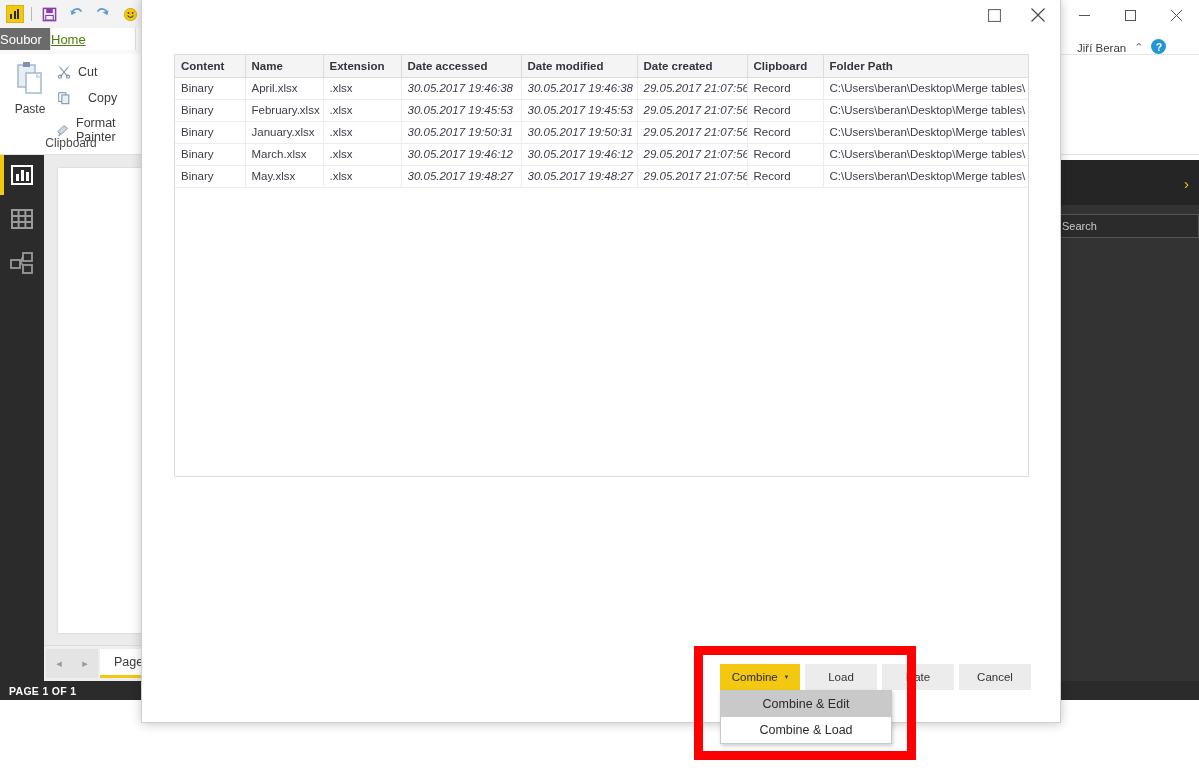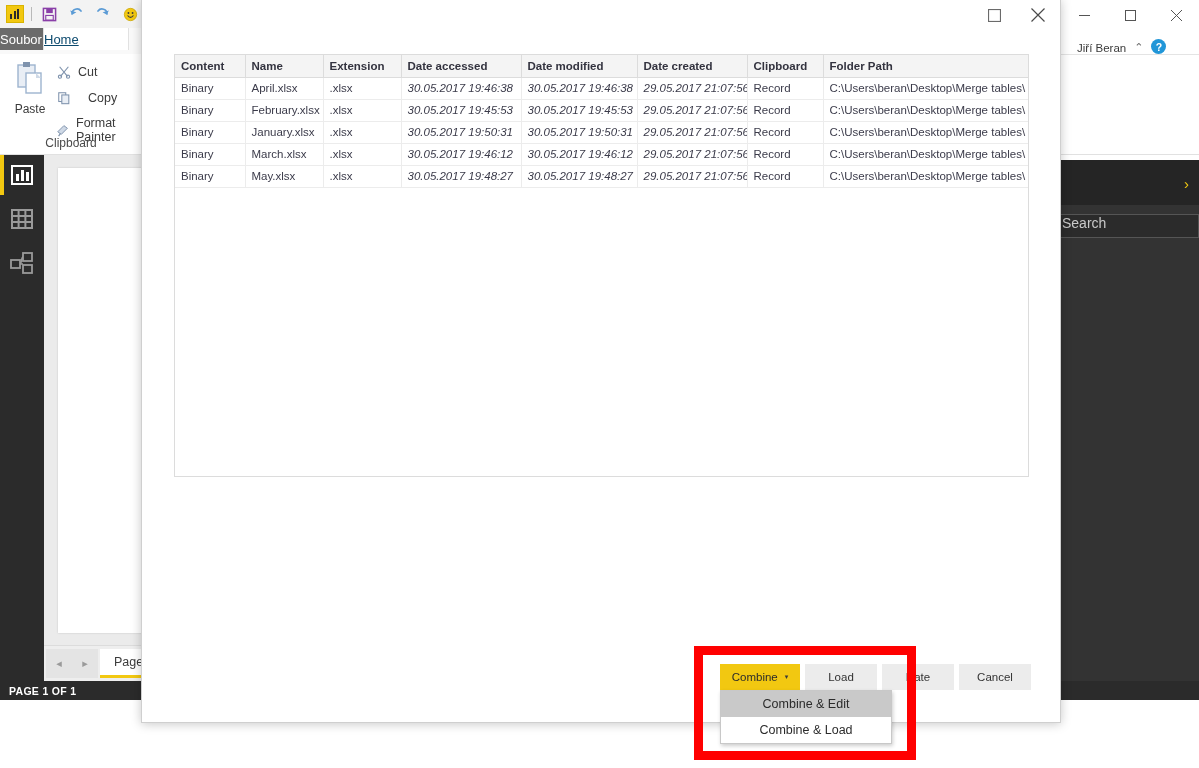--- a/index.html
+++ b/index.html
@@ -25,21 +25,21 @@
   .pbi-logo i:nth-child(3){ left:10px; height:10px; }
   .qat-sep { width:1px; height:14px; background:#b9b9b9; }
   .qat-btn { width:20px; height:20px; display:flex; align-items:center; justify-content:center; cursor:default; }
   .qat-caret { font-size:7px; color:#5a5a5a; margin-left:-2px; }
 
   
   .ribbon-tabs { position:absolute; left:0; top:28px; width:1199px; height:26px; background:#f9f9f9; }
   .tab { position:absolute; top:0; height:22px; display:flex; align-items:center; justify-content:flex-start;
          font-size:13px; color:#333; }
   .tab-file { left:0; width:58px; background:#6b6b6b; color:#ffffff; }
-  .tab-home { left:43px; width:84px; background:#ffffff; color:#0c4a6e; border-left:1px solid #e1e1e1; border-right:1px solid #e1e1e1;text-decoration:underline; }
+  .tab-home { left:50px; width:84px; background:#ffffff; color:#4d7c0f; border-left:1px solid #e1e1e1; border-right:1px solid #e1e1e1;text-decoration:underline; }
 
   
   .ribbon { position:absolute; left:0; top:54px; width:1199px; height:100px; background:#ffffff; border-bottom:1px solid #e1e1e1; }
   .grp-clipboard { position:absolute; left:0; top:0; width:142px; height:100px; border-right:1px solid #e8e8e8; }
   .paste { position:absolute; left:10px; top:6px; width:40px; text-align:center; }
   .paste-ico { width:34px; height:40px; margin:0 auto; position:relative; }
   .paste-label { font-size:12px; color:#3b3b3b; margin-top:2px; }
   .cb-item { position:absolute; left:56px; display:flex; align-items:center; gap:6px; font-size:12.5px; color:#3b3b3b; }
   .cb-item .ic { width:16px; height:16px; display:flex; align-items:center; justify-content:center; }
   .grp-label { position:absolute; left:0; bottom:4px; width:142px; text-align:center; font-size:12px; color:#4a4a4a; }
@@ -66,21 +66,21 @@
   
   .statusbar { position:absolute; left:0; top:681px; width:1199px; height:19px; background:#2b2b2b; color:#ffffff;
                font-size:10.5px; display:flex; align-items:center; padding-left:9px; letter-spacing:.3px; font-weight:bold; }
 
   
   .pane-head { position:absolute; background:#252525; color:#ffffff; display:flex; align-items:center; }
   .pane-head .ttl { font-size:12.5px; font-weight:bold; }
   .pane-chev { position:absolute; right:10px; top:50%; transform:translateY(-50%); color:#f2c811; font-size:15px; }
   .fields-pane { position:absolute; left:1044px; top:205px; width:155px; height:476px; background:#333333; }
   .search-box { position:absolute; left:10px; top:9px; width:145px; height:24px; background:#2b2b2b; border:1px solid #555;
-                color:#c9c9c9; font-size:14px; display:flex; align-items:flex-start; padding-left:7px; box-sizing:border-box; }
+                color:#c9c9c9; font-size:11px; display:flex; align-items:center; padding-left:7px; box-sizing:border-box; }
 
   
   .winframe { position:absolute; left:1060px; top:0; width:139px; height:54px; background:#ffffff; border-left:1px solid #d8d8d8; border-bottom:1px solid #e4e4e4; }
   .win-btns { position:absolute; left:0; top:0; width:139px; height:30px; display:flex; align-items:center; }
   .win-btn { width:46px; height:30px; display:flex; align-items:center; justify-content:center; color:#555; }
   .acct-row { position:absolute; left:0; top:30px; width:139px; height:24px; display:flex; align-items:flex-end; gap:8px; }
   .acct-name { font-size:11.5px; color:#3a3a3a; }
   .chev-up { font-size:11px; color:#6a6a6a; }
   .help-circ { width:15px; height:15px; border-radius:50%; background:#2196d8; color:#ffffff; font-size:10.5px;
                display:flex; align-items:center; justify-content:center; font-weight:bold; }

